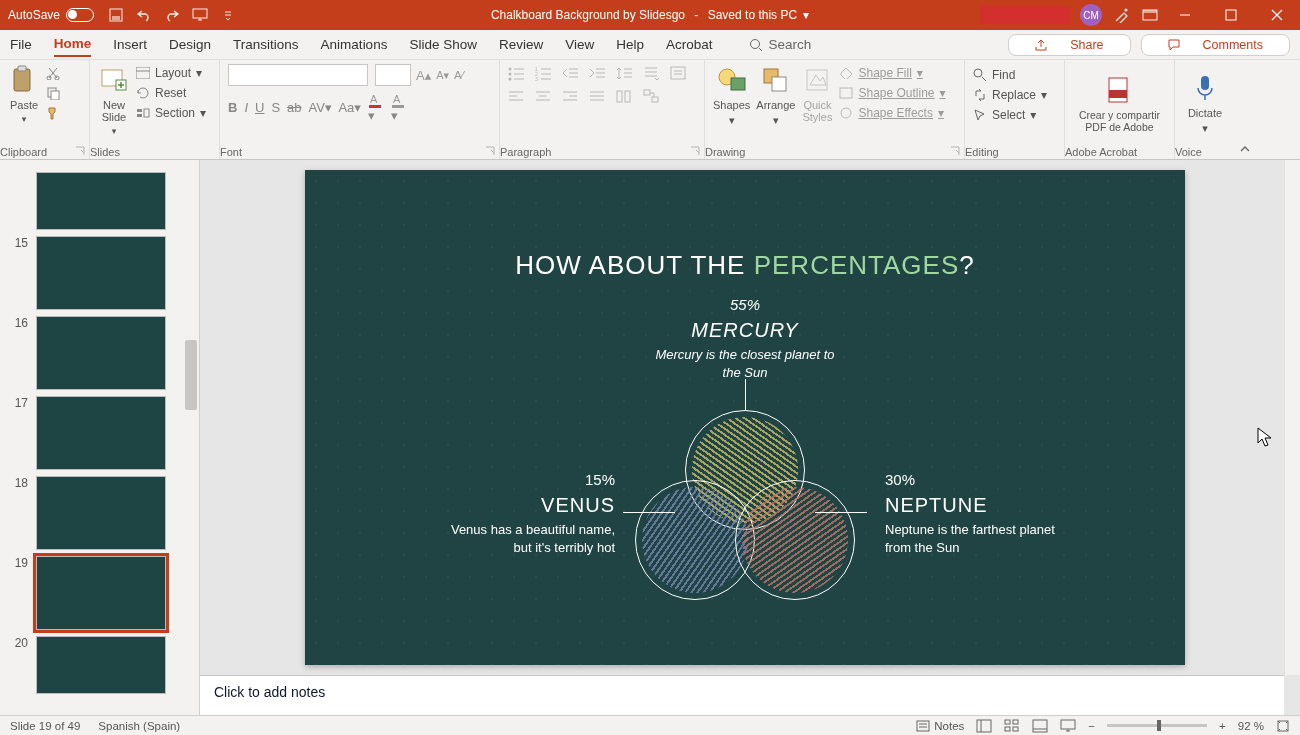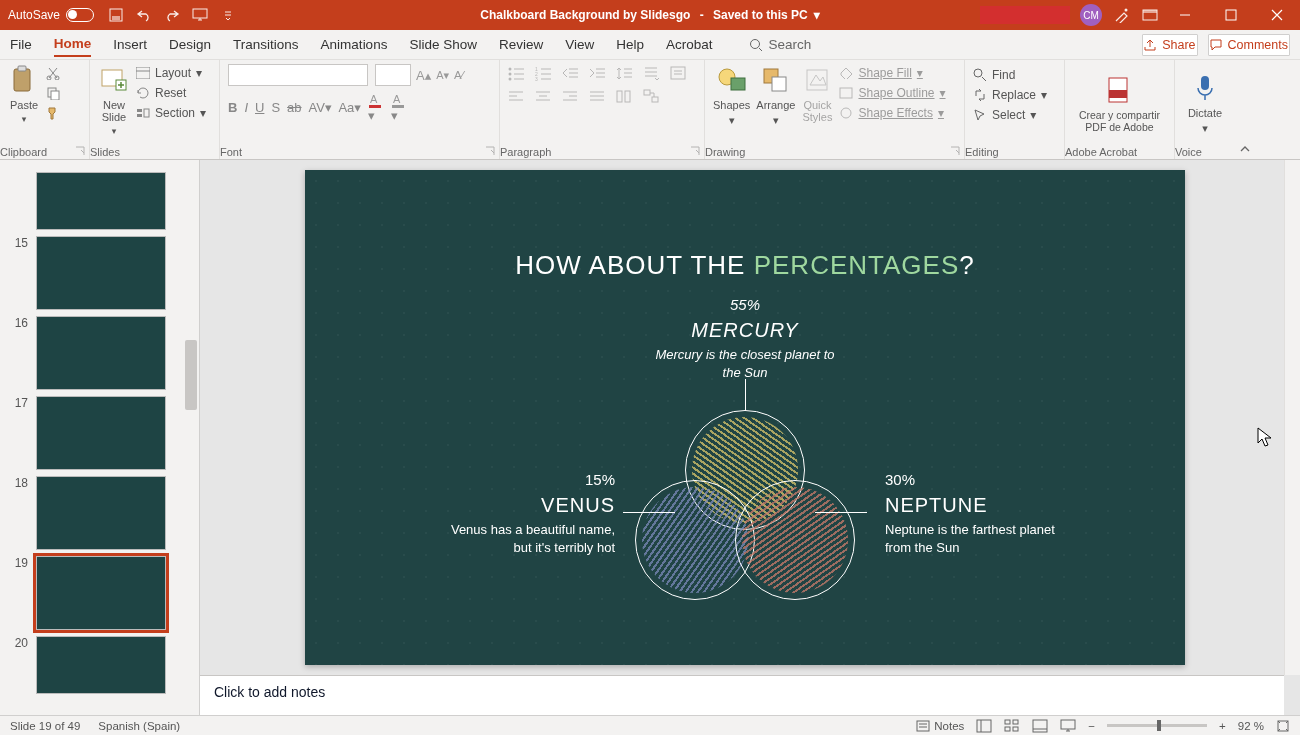--- a/index.html
+++ b/index.html
@@ -3,31 +3,31 @@
 <meta charset="utf-8">
 <style>
 * { margin:0; padding:0; box-sizing:border-box; font-family:"Segoe UI",sans-serif; user-select:none; }
 body { width:1300px; height:735px; background:#fff; overflow:hidden; position:relative; }
 .titlebar { height:30px; background:#c43e1c; display:flex; align-items:center; color:#fff; font-size:12px; }
 .titlebar .autosave { margin-left:8px; display:flex; align-items:center; gap:6px; }
 .titlebar .toggle { width:28px; height:14px; border:1px solid #fff; border-radius:8px; position:relative; }
 .titlebar .toggle::after { content:""; width:9px; height:9px; background:#fff; border-radius:50%; position:absolute; left:1px; top:1px; }
 .titlebar-icons { display:flex; gap:12px; margin-left:14px; }
 .tb-ico { width:16px; height:16px; opacity:.9; display:flex; align-items:center; justify-content:center; }
-.titlebar .doctitle { position:absolute; left:50%; transform:translateX(-50%); display:flex; gap:6px; white-space:nowrap;font-weight:bold; }
+.titlebar .doctitle { position:absolute; left:50%; transform:translateX(-50%); display:flex; gap:6px; white-space:nowrap; }
 .titlebar .right { margin-left:auto; display:flex; align-items:center; height:100%; }
 .redbox { width:90px; height:18px; background:#d32f2f; margin-right:10px; }
 .avatar { width:22px; height:22px; border-radius:50%; background:#a060c0; color:#fff; font-size:10px; display:flex; align-items:center; justify-content:center; margin-right:12px; }
 .winbtn { width:46px; height:30px; display:flex; align-items:center; justify-content:center; }
 .ribbon-tabs { height:30px; background:#f3f2f1; display:flex; align-items:center; padding:0 10px; gap:22px; font-size:13.5px; color:#333; border-bottom:1px solid #e1dfdd; position:relative;}
 .ribbon-tabs .tab { padding:4px 0; cursor:pointer;}
 .ribbon-tabs .tab.active { color:#c43e1c; font-weight:600; border-bottom:2px solid #c43e1c; }
 .ribbon-tabs .search { display:flex; align-items:center; gap:6px; color:#666; margin-left:14px;}
 .ribbon-tabs .right-actions{ position:absolute; right:10px; display:flex; gap:10px;}
-.rbtn { border:1px solid #d0cfce; padding:3px 1px; border-radius:1px; font-size:12.5px; color:#c43e1c; display:flex; align-items:center; gap:6px; background:#fff;}
+.rbtn { border:1px solid #d0cfce; padding:3px 26px; border-radius:8px; font-size:12.5px; color:#c43e1c; display:flex; align-items:center; gap:23px; background:#fff;}
 .ribbon { height:100px; background:#f3f2f1; border-bottom:1px solid #c8c6c4; display:flex; font-size:11.5px; color:#777; }
 .group { border-right:1px solid #e1dfdd; padding:4px 8px 16px 8px; display:flex; flex-direction:column; justify-content:space-between; position:relative; }
 .group .label { position:absolute; bottom:1px; left:0; right:0; text-align:left; font-size:11px; color:#666;}
 .group .tools { display:flex; align-items:flex-start; gap:6px; flex:1;}
 .bigbtn {display:flex; flex-direction:column; align-items:center; gap:3px; color:#555; font-size:11px;}
 .icon-box{ width:32px; height:32px; display:flex;align-items:center;justify-content:center;}
 .mini {display:flex; flex-direction:column; gap:6px; font-size:12px; color:#555;}
 .mini div{display:flex;align-items:center;gap:5px;}
 .fontbox { width:140px; height:22px; border:1px solid #c8c6c4; background:#fff;}
 .sizebox{width:36px;height:22px;border:1px solid #c8c6c4;background:#fff;margin-left:2px;}

